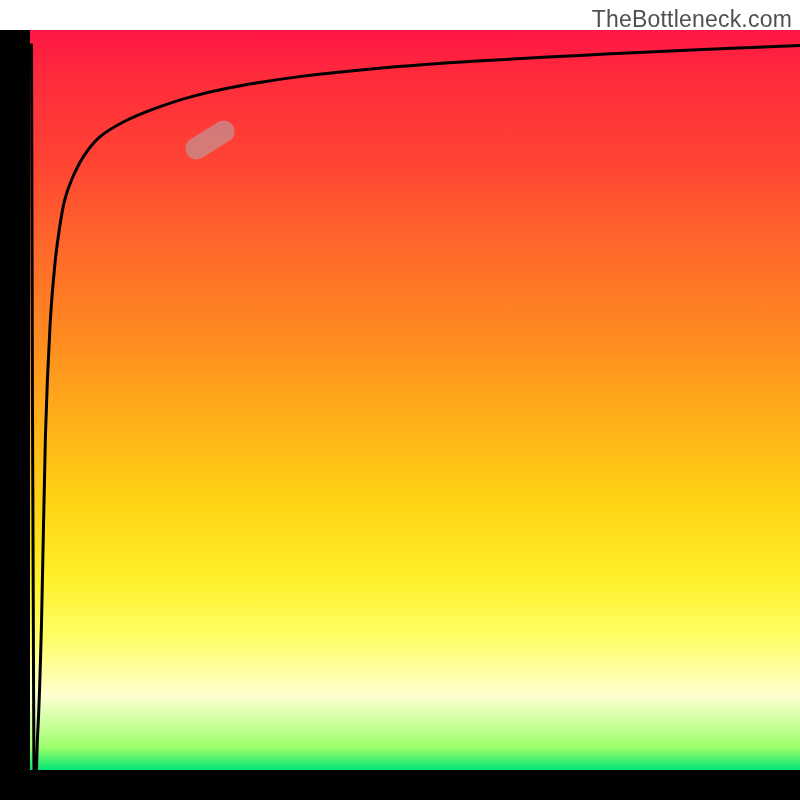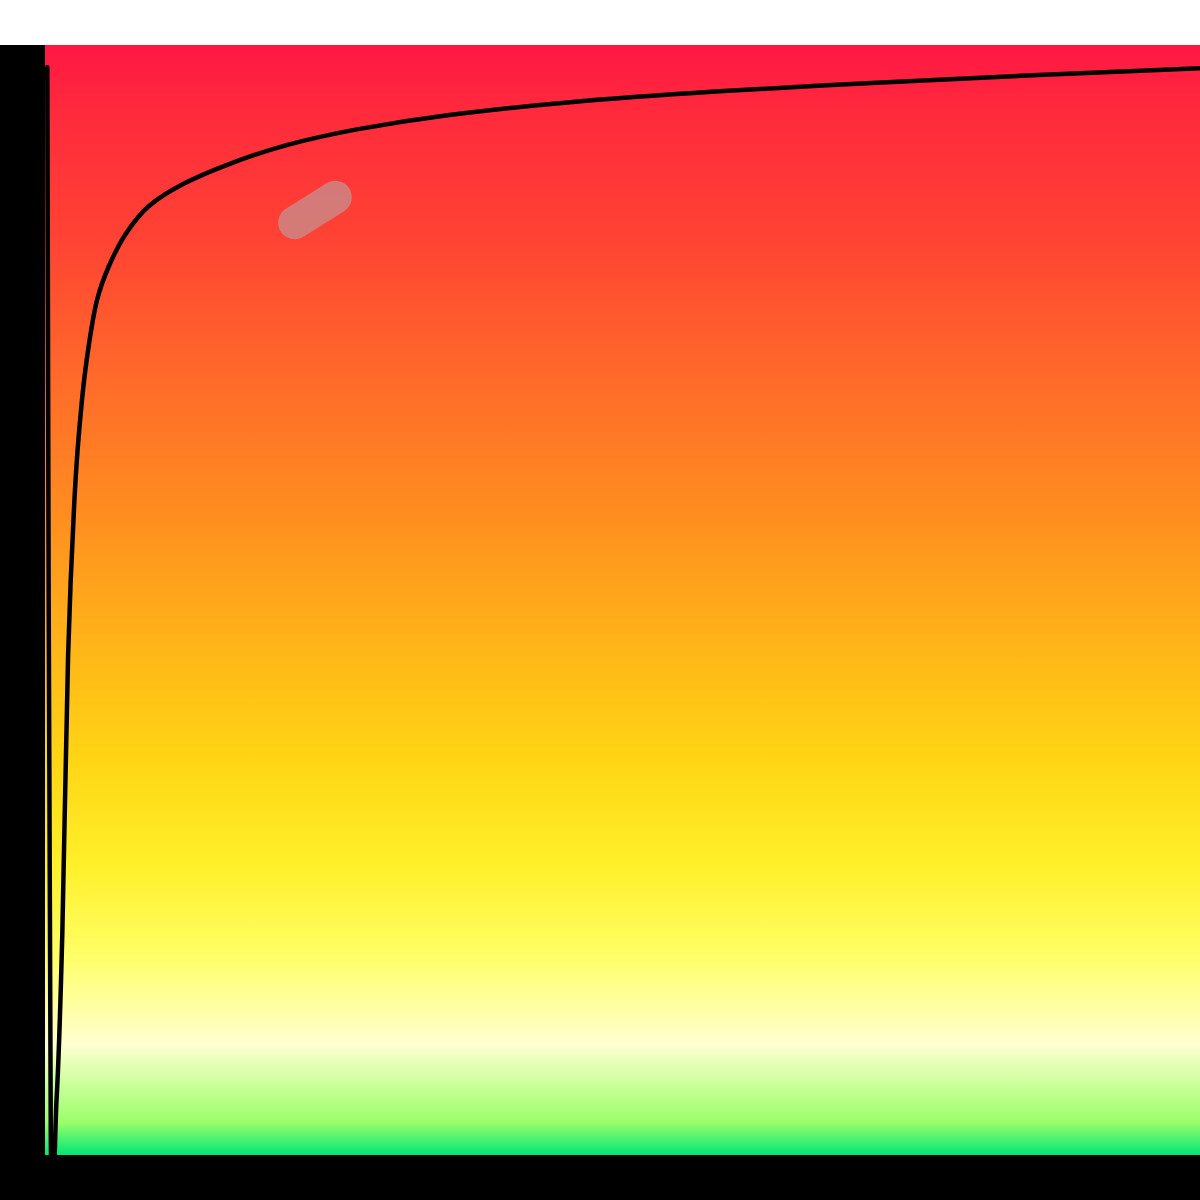--- a/index.html
+++ b/index.html
@@ -83,14 +83,15 @@
   <div class="axis-left"></div>
   <div class="axis-bottom"></div>
 
   <svg class="curve-svg" viewBox="0 0 770 740" preserveAspectRatio="none">
     <path id="curve-path" fill="none" stroke="#000000" stroke-width="3" stroke-linecap="round" d="M 1.54 14.80 C 1.93 133.20, 2.82 610.50, 3.85 725.20 C 4.88 839.90, 6.42 725.20, 7.70 703.00 C 8.98 680.80, 10.27 641.33, 11.55 592.00 C 12.83 542.67, 13.99 456.33, 15.40 407.00 C 16.81 357.67, 18.48 324.37, 20.02 296.00 C 21.56 267.63, 23.10 252.83, 24.64 236.80 C 26.18 220.77, 27.59 210.90, 29.26 199.80 C 30.93 188.70, 32.47 178.83, 34.65 170.20 C 36.83 161.57, 39.14 155.40, 42.35 148.00 C 45.56 140.60, 49.41 132.58, 53.90 125.80 C 58.39 119.02, 62.88 112.85, 69.30 107.30 C 75.72 101.75, 83.42 97.19, 92.40 92.50 C 101.38 87.81, 111.65 83.50, 123.20 79.18 C 134.75 74.86, 147.58 70.42, 161.70 66.60 C 175.82 62.78, 189.93 59.57, 207.90 56.24 C 225.87 52.91, 246.40 49.58, 269.50 46.62 C 292.60 43.66, 316.98 41.07, 346.50 38.48 C 376.02 35.89, 411.95 33.30, 446.60 31.08 C 481.25 28.86, 518.47 27.01, 554.40 25.16 C 590.33 23.31, 626.27 21.58, 662.20 19.98 C 698.13 18.38, 752.03 16.28, 770.00 15.54"></path>
     <g id="highlight" transform="translate(180,110) rotate(-32)">
       <rect class="highlight-marker" x="-27" y="-11" width="54" height="22" rx="11" ry="11"></rect>
     </g>
   </svg>
 
+  <div class="watermark">TheBottleneck.com</div>
 
 </div>
 
 </body></html>

